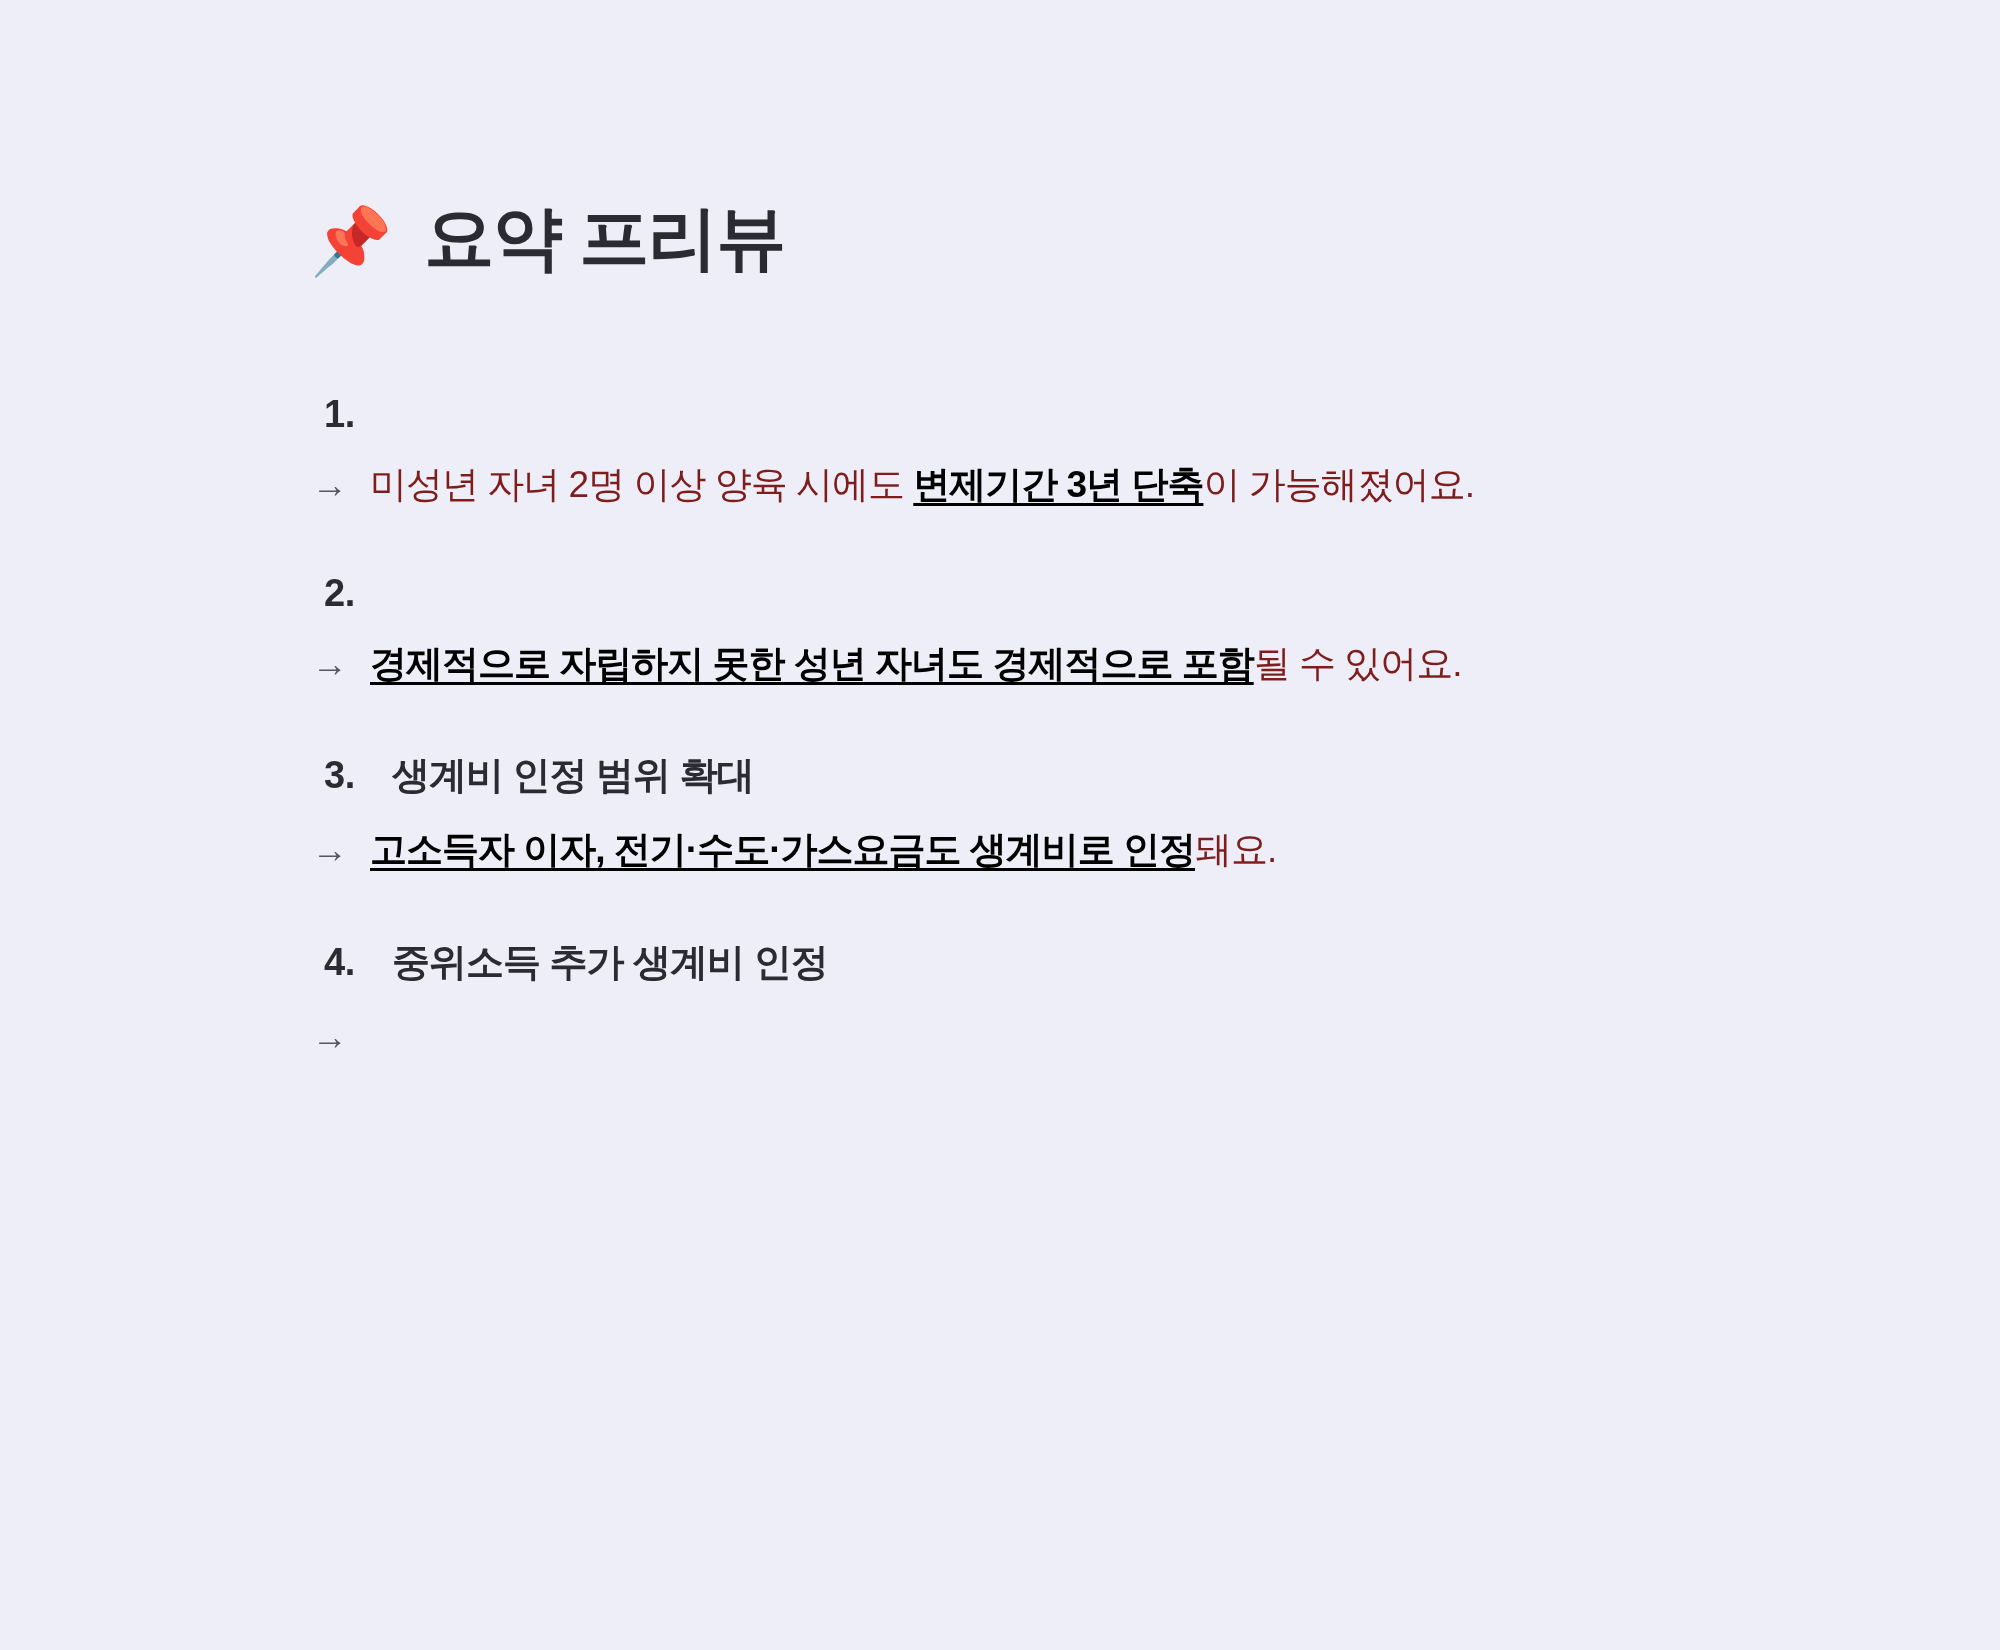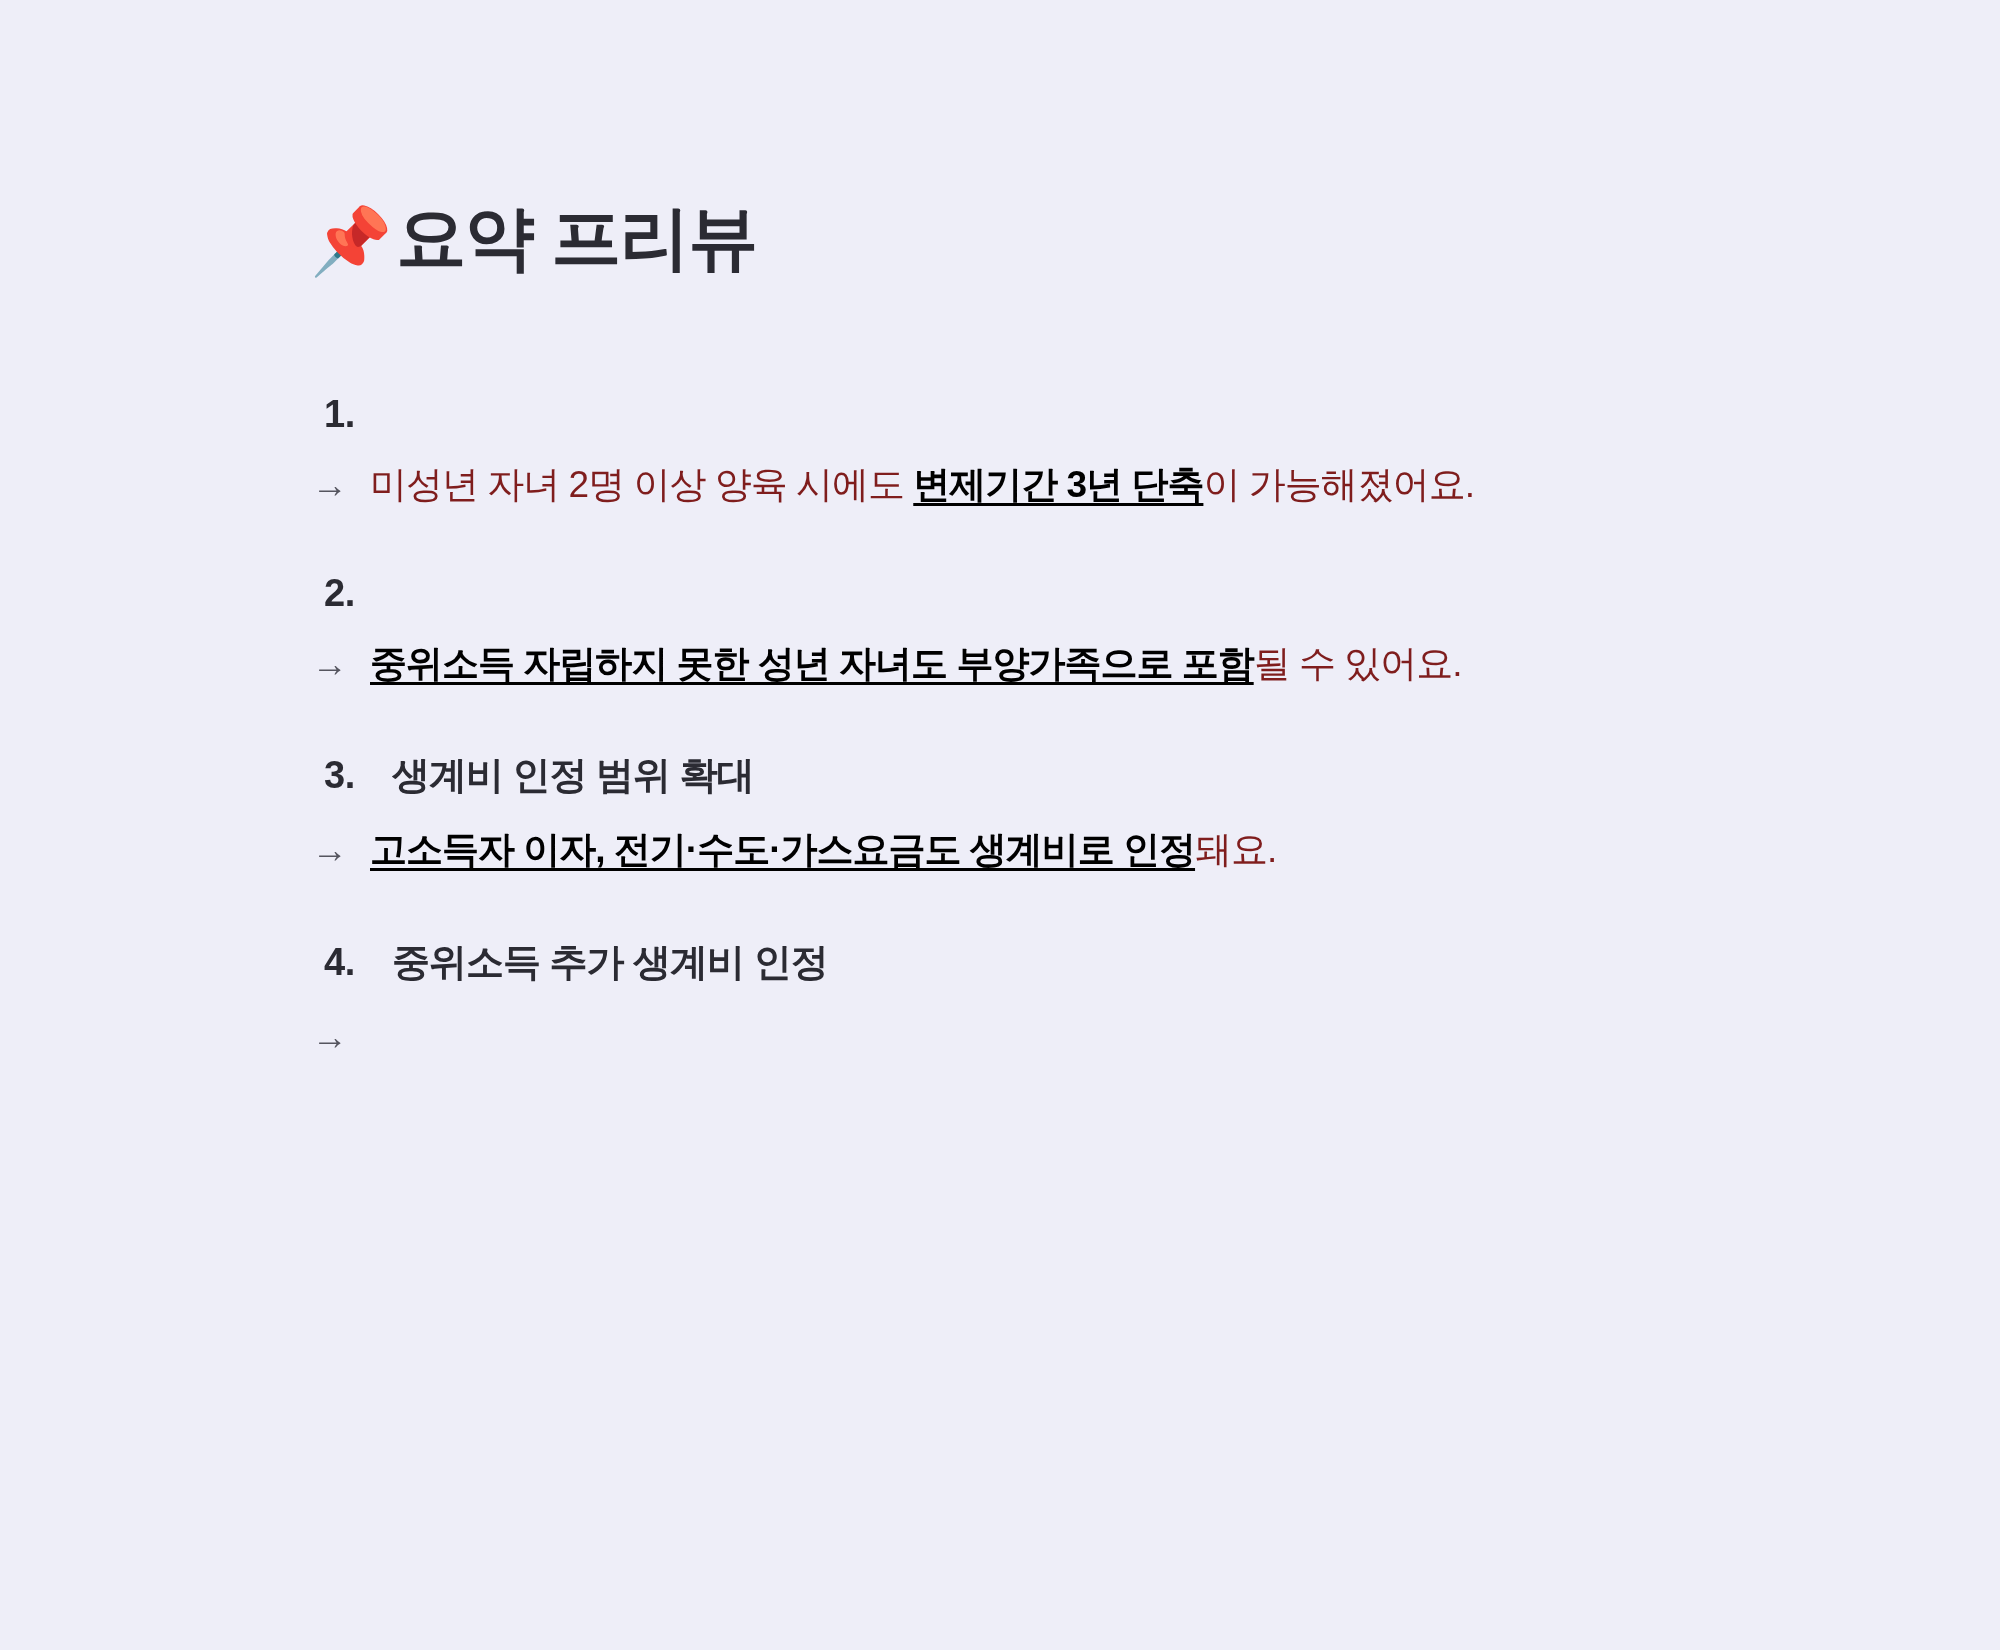--- a/index.html
+++ b/index.html
@@ -34,20 +34,21 @@
     line-height: 1;
     display: inline-block;
     transform: translateY(2px);
   }
   .title-text {
     font-size: 70px;
     font-weight: 700;
     color: #2b2b33;
     letter-spacing: -1.5px;
     line-height: 1.1;
+    margin-left: 28px;
   }
 
   
   .item {
     margin-bottom: 60px;
   }
   .item:last-child {
     margin-bottom: 0;
   }
   .item-head {
@@ -125,21 +126,21 @@
     </div>
   </div>
 
   <div class="item">
     <div class="item-head">
       <span class="item-num">2.</span>
     </div>
     <div class="item-body">
       <span class="arrow-icon">→</span>
       <div class="desc">
-        <span class="plain"></span><span class="hl">중위소득 자립하지 못한 성년 자녀도 부양가족으로 포함</span><span class="plain">될 수 있어요.</span>
+        <span class="plain"></span><span class="hl">경제적으로 자립하지 못한 성년 자녀도 경제적으로 포함</span><span class="plain">될 수 있어요.</span>
       </div>
     </div>
   </div>
 
   <div class="item">
     <div class="item-head">
       <span class="item-num">3.</span>
       <span class="item-title">생계비 인정 범위 확대</span>
     </div>
     <div class="item-body">

